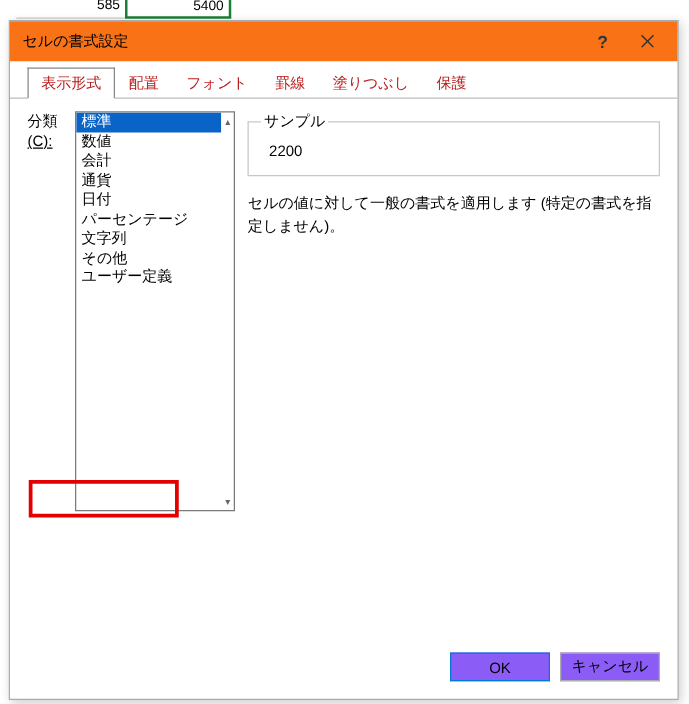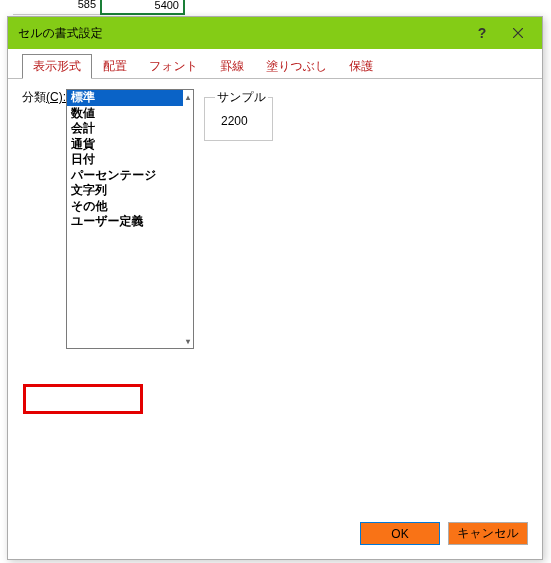--- a/index.html
+++ b/index.html
@@ -46,21 +46,21 @@
       border: 1px solid #ababab;
       box-shadow: 2px 2px 8px rgba(0,0,0,0.2);
       display: flex;
       flex-direction: column;
     }
     .titlebar {
       height: 32px;
       display: flex;
       align-items: center;
       padding: 0 6px 0 10px;
-      background: #84cc16;
+      background: #f97316;
     }
     .titlebar-title { flex: 1; font-size: 12px; }
     .tb-btn {
       width: 36px;
       height: 28px;
       display: flex;
       align-items: center;
       justify-content: center;
       font-size: 13px;
       color: #333;
@@ -89,26 +89,25 @@
     }
     .body {
       flex: 1;
       padding: 10px 14px;
       display: flex;
     }
     .field-label { font-size: 12px; margin-bottom: 3px; }
     .content-row { display: flex; gap: 10px; }
     .listbox {
       width: 128px;
-      height: 260px;
+      height: 320px;
       border: 1px solid #7a7a7a;
       background: #fff;
       position: relative;
       overflow: hidden;
-      font-weight: bold;
     }
     .listbox-inner {
       position: absolute;
       top: 0; left: 0; right: 10px; bottom: 0;
       overflow: hidden;
     }
     .list-item {
       padding: 0px 4px;
       font-size: 12px;
       line-height: 15.5px;
@@ -150,21 +149,21 @@
     .footer {
       display: flex;
       justify-content: flex-end;
       gap: 8px;
       padding: 10px 14px 14px;
     }
     .btn {
       min-width: 80px;
       height: 23px;
       border: 1px solid #adadad;
-      background: #f97316;
+      background: #8b5cf6;
       font-size: 12px;
       display: flex;
       align-items: center;
       justify-content: center;
     }
     .btn.default { border: 1px solid #0078d7; }
     .underline-char { text-decoration: underline; }
   </style>
 </head>
 <body>
@@ -212,20 +211,21 @@
           <div class="list-item">ユーザー定義</div>
         </div>
         <div class="scroll-arrow up">▴</div>
         <div class="scroll-arrow down">▾</div>
       </div>
       <div class="right-panel">
         <fieldset class="sample">
           <legend>サンプル</legend>
           <div class="sample-value">2200</div>
         </fieldset>
+        <div class="desc-text">セルの値に対して一般の書式を適用します (特定の書式を指定しません)。</div>
       </div>
     </div>
   </div>
 
   <div class="footer">
     <div class="btn default">OK</div>
     <div class="btn">キャンセル</div>
   </div>
 
   <div class="highlight-box"></div>

